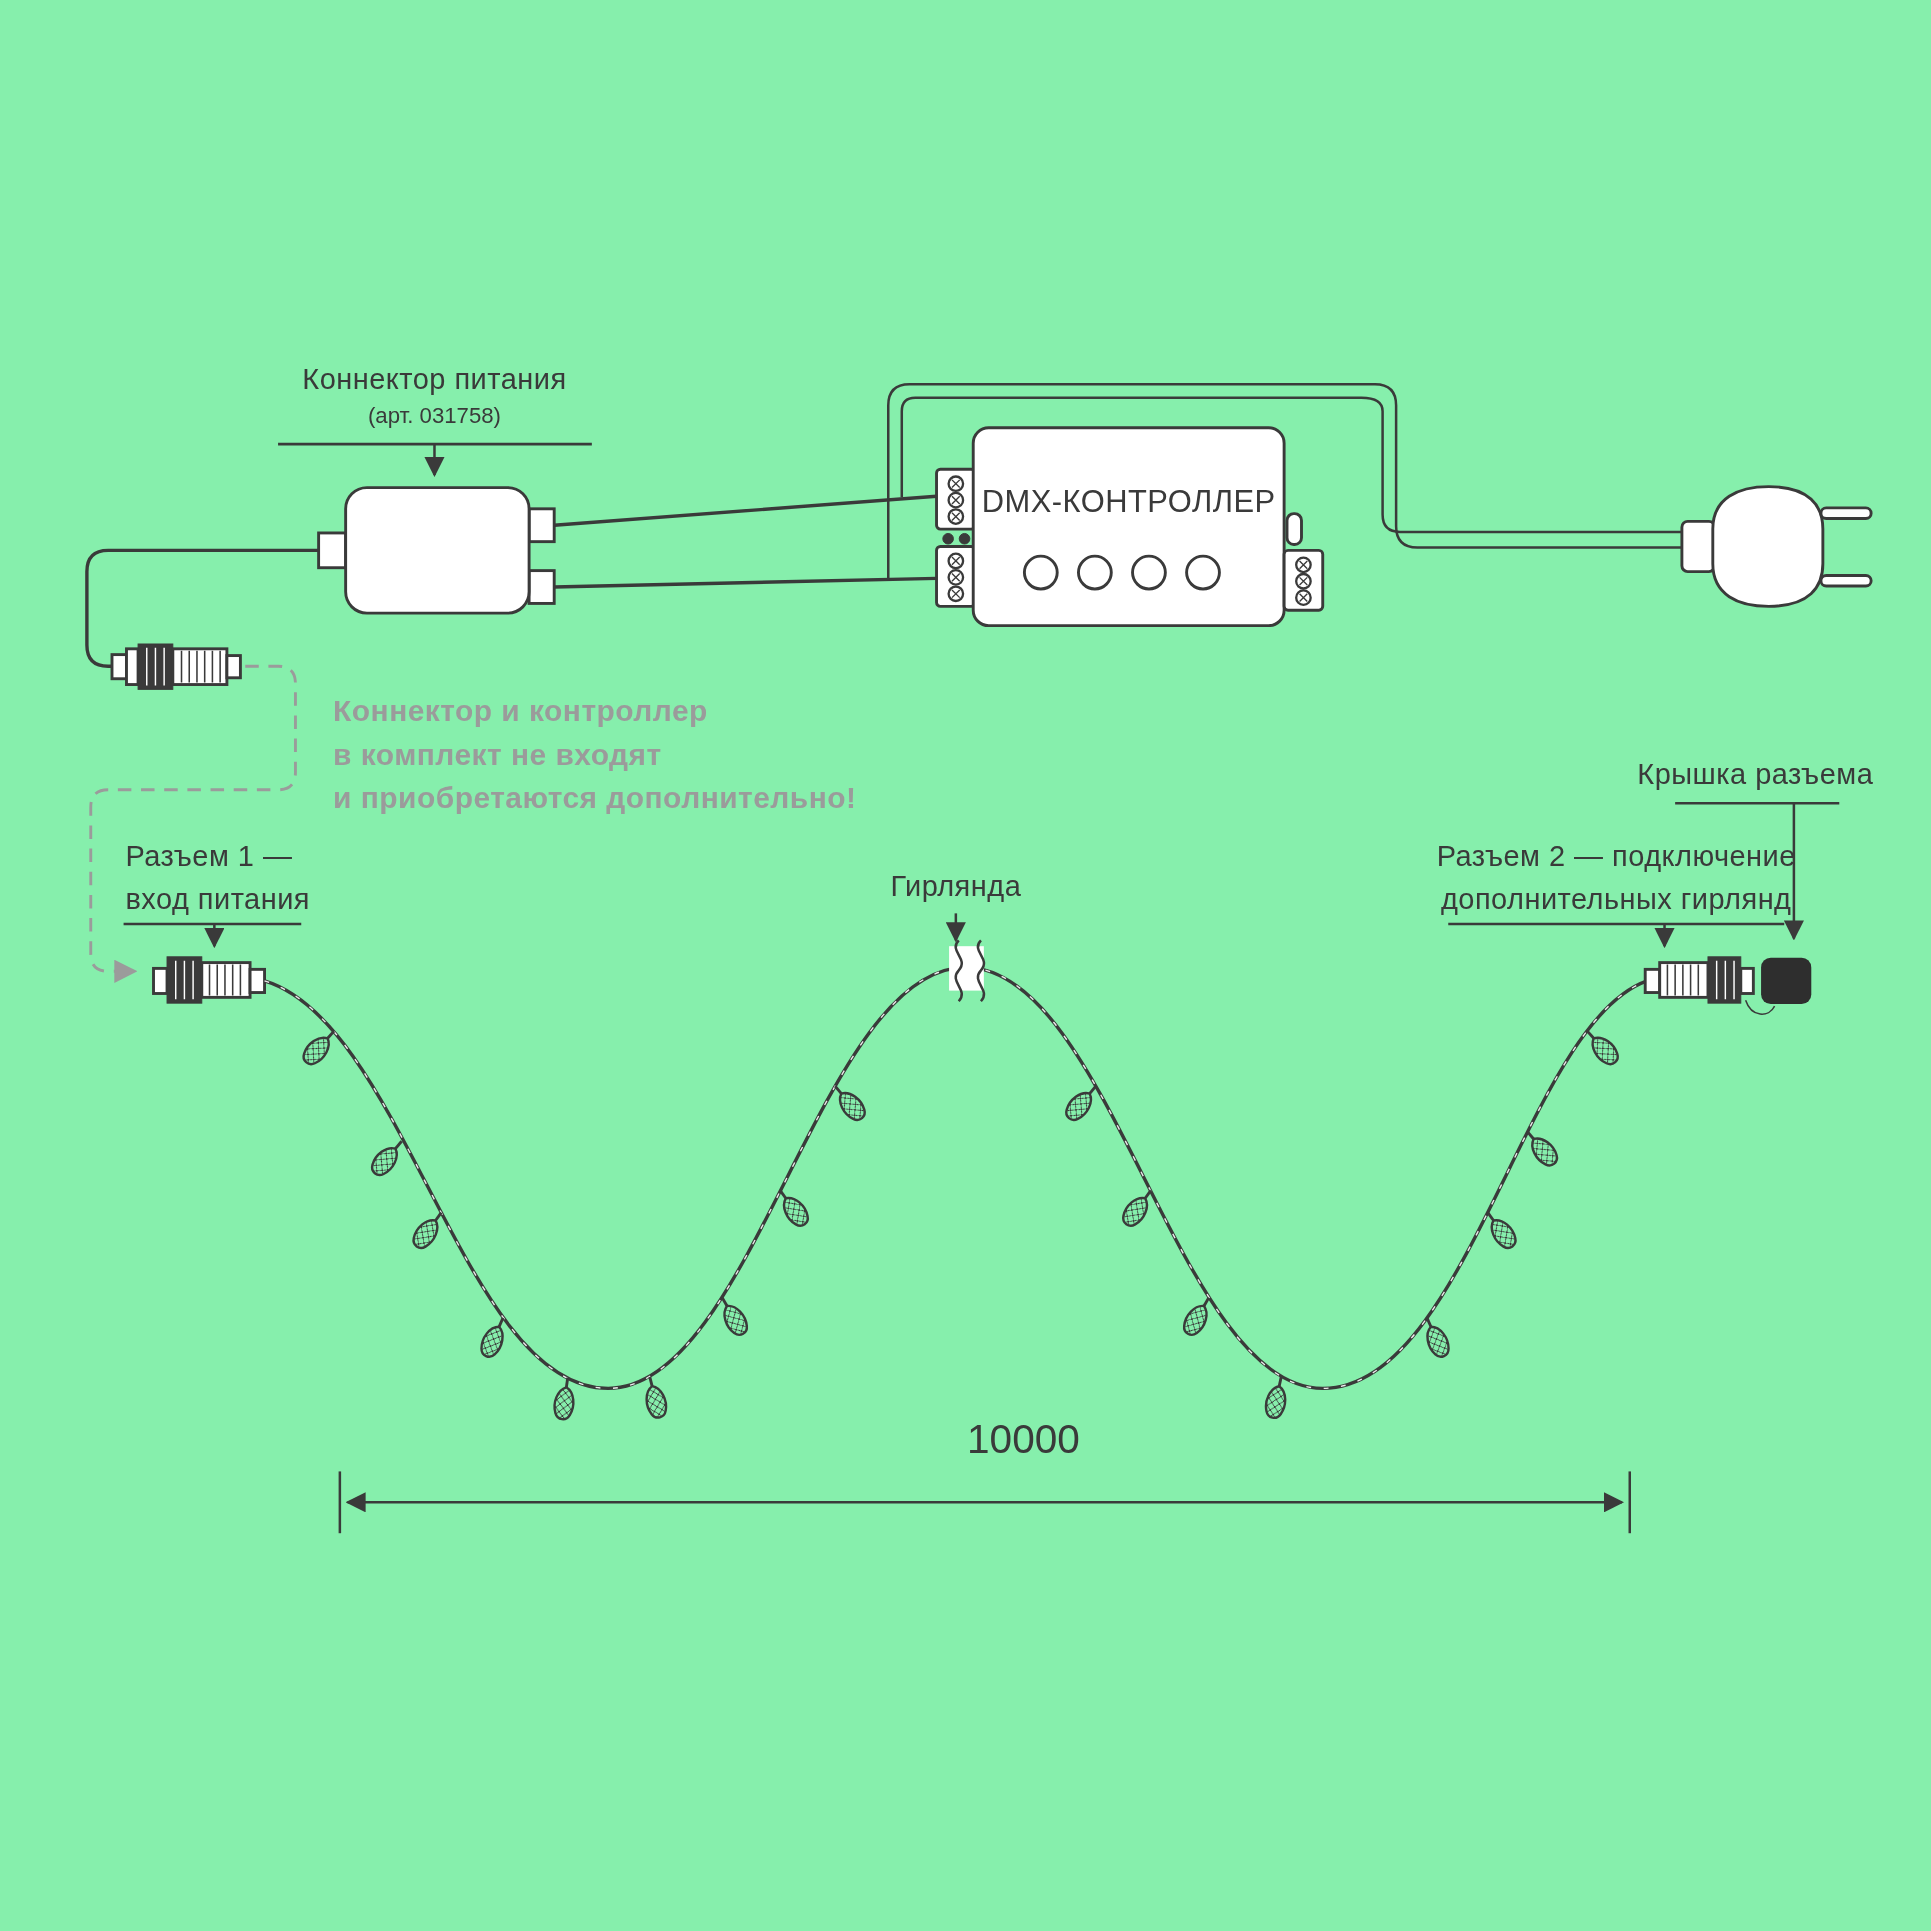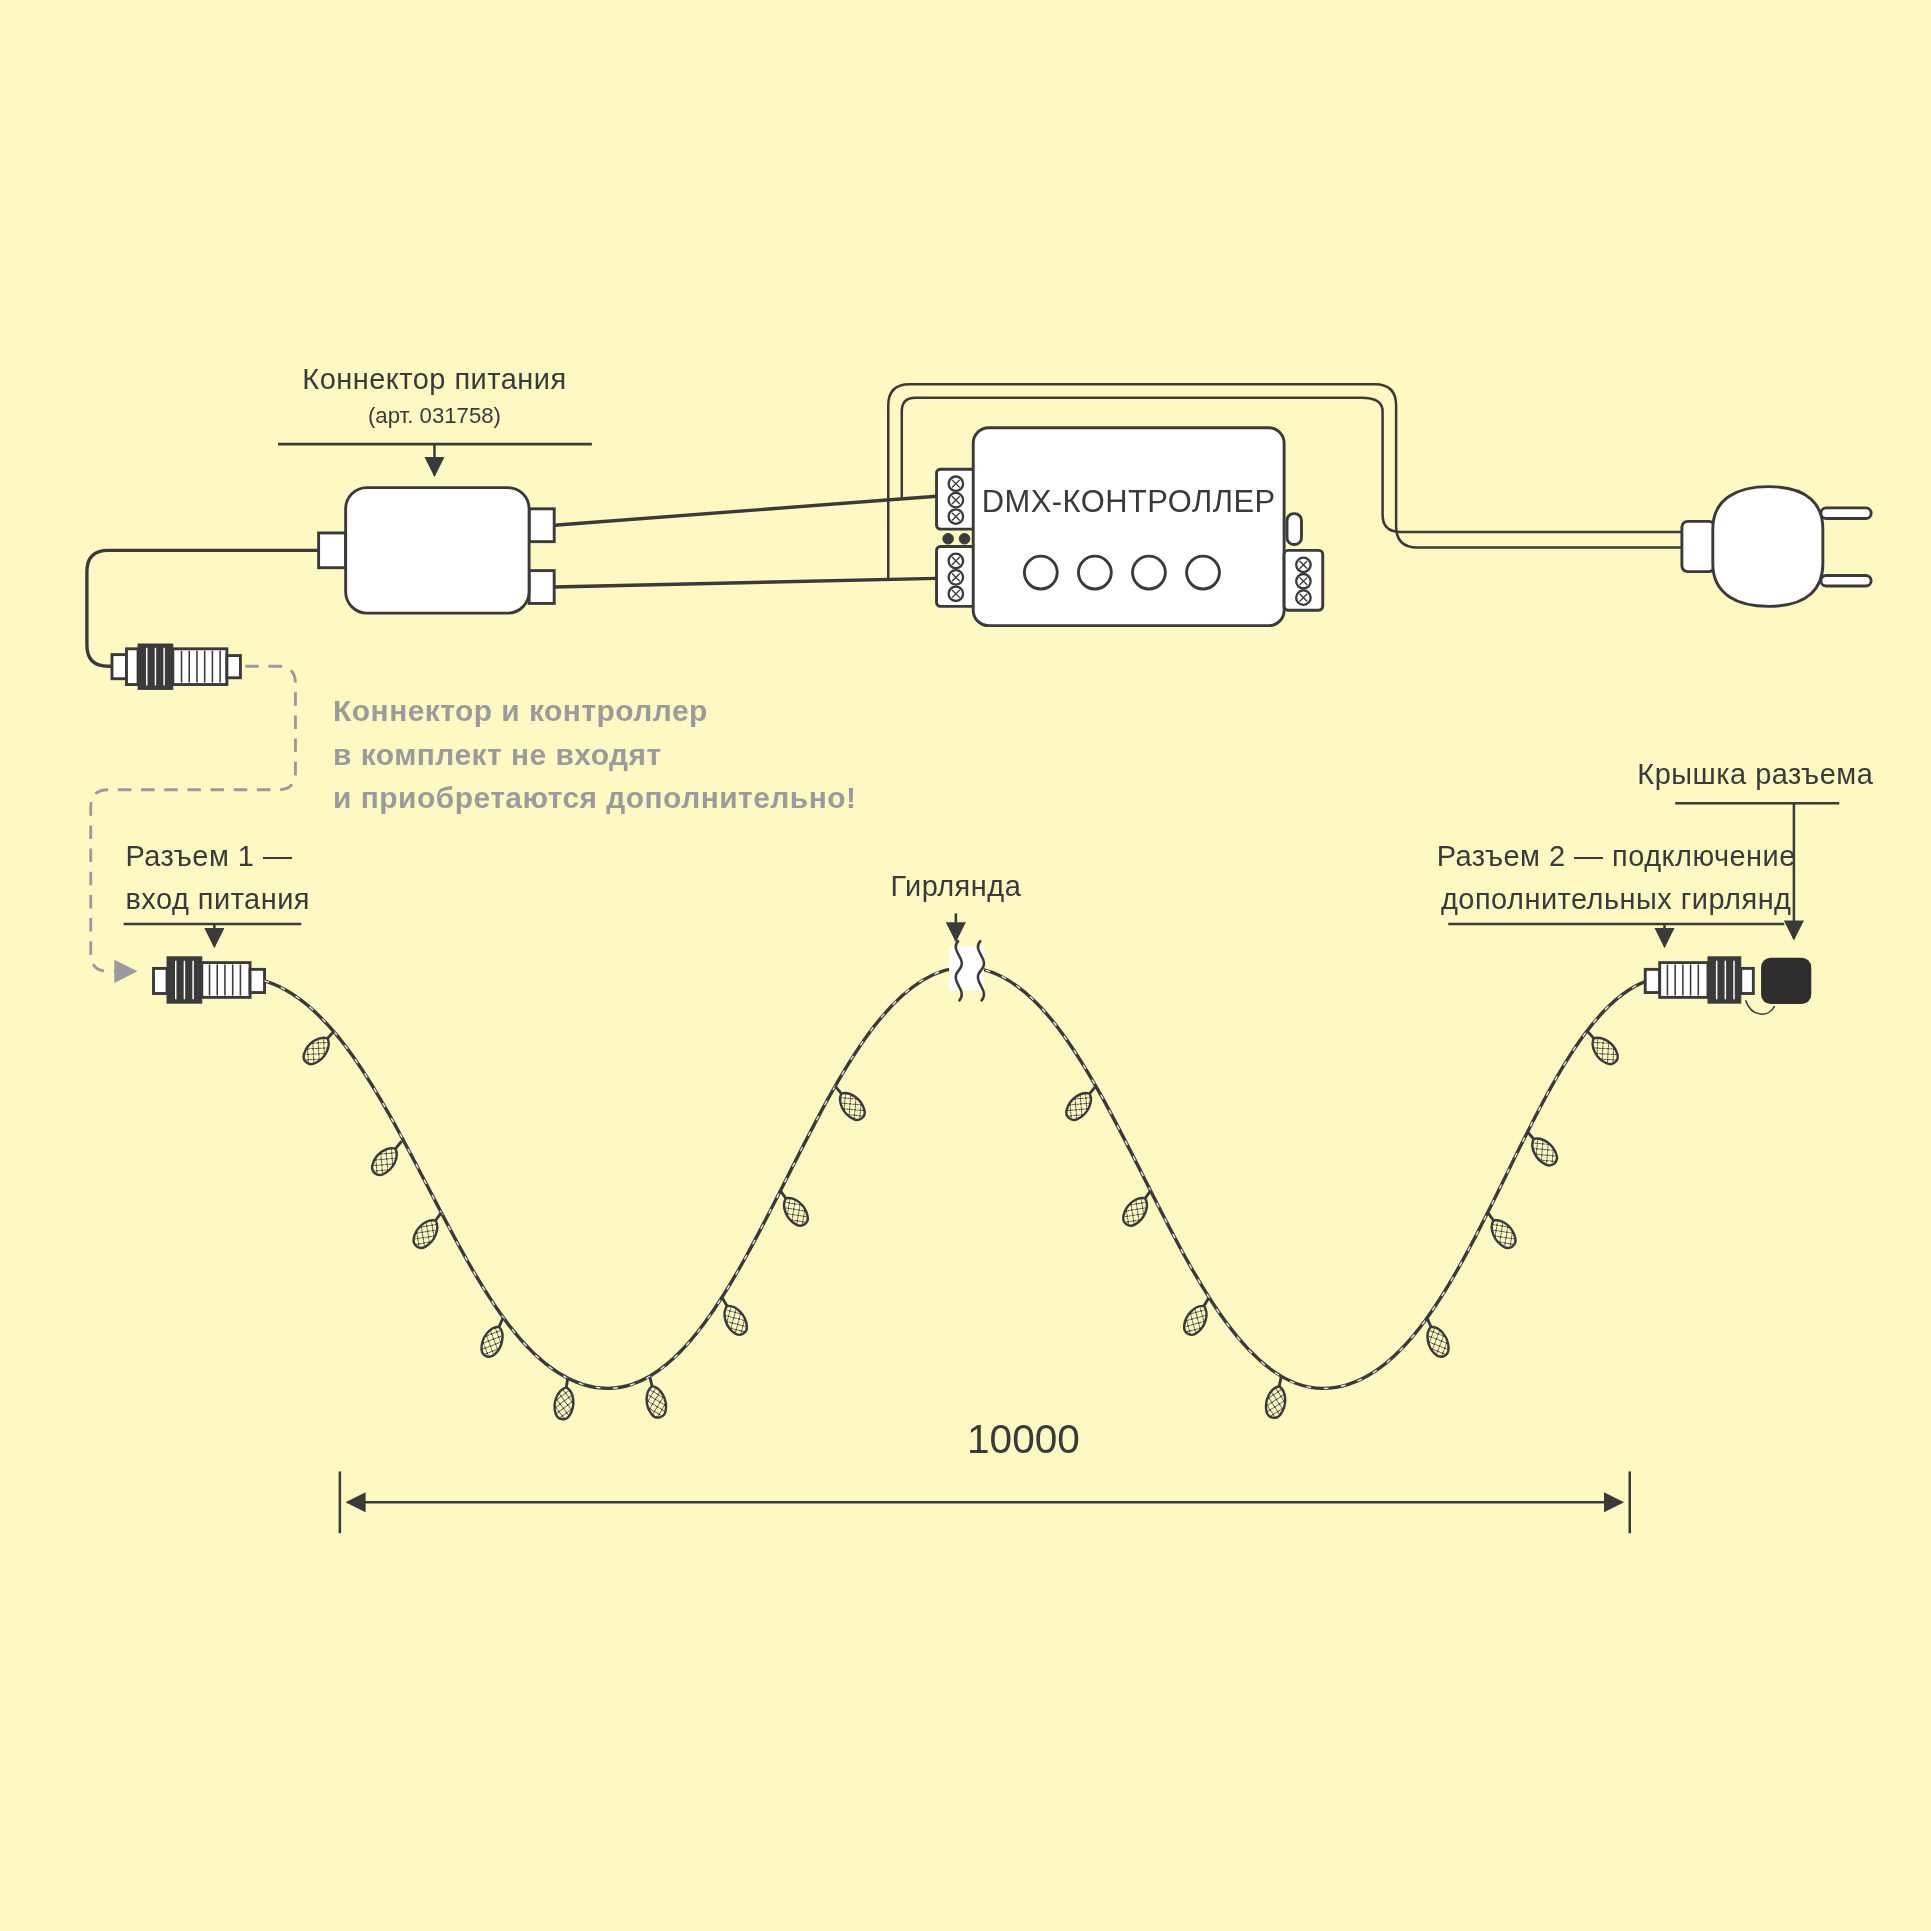--- a/index.html
+++ b/index.html
@@ -1,16 +1,16 @@
 <!DOCTYPE html>
 <html><head>
 <meta charset="utf-8">
 <style>
   html,body{margin:0;padding:0;background:#ffffff;}
-  .canvas{width:1931px;height:1931px;position:relative;background:#fef9c3;overflow:hidden;}
+  .canvas{width:1931px;height:1931px;position:relative;background:#86efac;overflow:hidden;}
   svg text{font-family:"Liberation Sans",sans-serif;fill:#3a3a3a;}
   .t30{font-size:30px;letter-spacing:.5px;}
   .t23{font-size:23px;}
   .note{font-size:31px;font-weight:700;fill:#9b9b9b;letter-spacing:.5px;}
   .ctrl{font-size:32px;letter-spacing:.5px;}
   .dim{font-size:42px;}
   .mid{text-anchor:middle;}
   .ln{fill:#ffffff;stroke:#3a3a3a;stroke-width:3;}
   .st{stroke:#3a3a3a;stroke-width:3.5;fill:none;}
   .st2{stroke:#3a3a3a;stroke-width:2.6;fill:none;}

